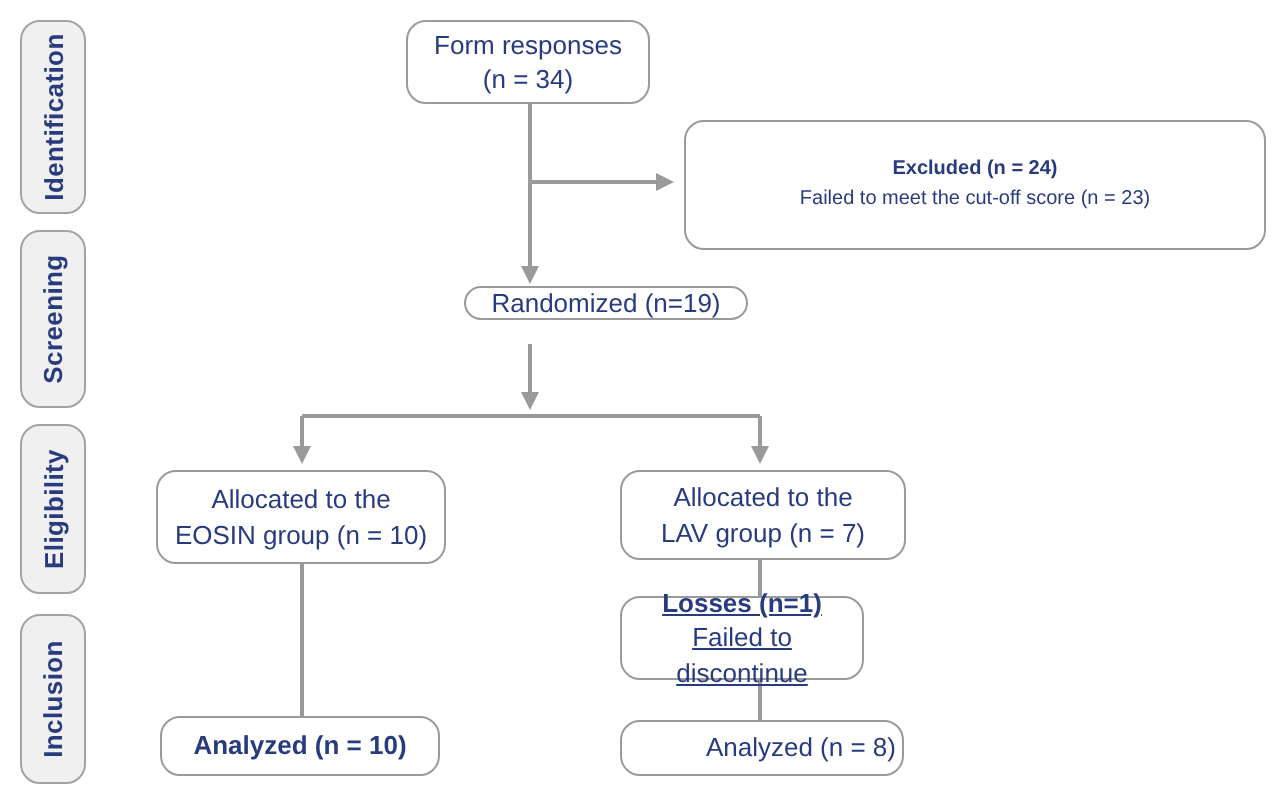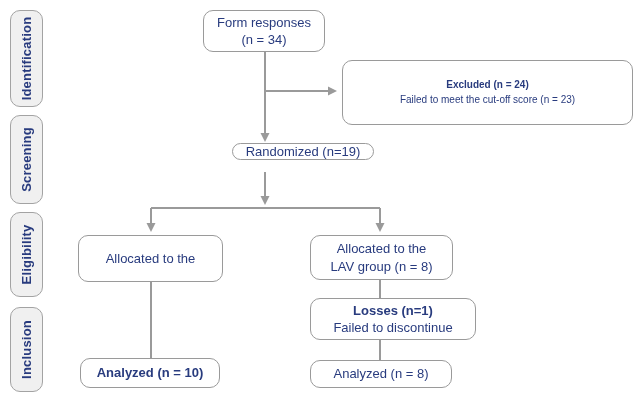--- a/index.html
+++ b/index.html
@@ -67,23 +67,23 @@
     justify-content: center;
     padding: 1px 3px;
   }
   .fbox .bold { font-weight: bold; }
 
   #box-form          { left: 203px; top: 10px;  width: 122px; height: 42px; }
   #box-excluded      { left: 342px; top: 60px;  width: 291px; height: 65px; font-size: 10px; line-height: 1.45; }
   #box-randomized    { left: 196px; top: 143px; width: 142px; height: 17px; margin-left: 36px; }
   #box-eosin         { left: 78px;  top: 235px; width: 145px; height: 47px; }
   #box-lav           { left: 310px; top: 235px; width: 143px; height: 45px; }
-  #box-losses        { left: 310px; top: 298px; width: 166px; height: 42px; }
+  #box-losses        { left: 310px; top: 298px; width: 122px; height: 42px; text-decoration: underline; }
   #box-analyzed-eosin{ left: 80px;  top: 358px; width: 140px; height: 30px; font-weight: bold; }
-  #box-analyzed-lav  { left: 310px; top: 360px; width: 142px; height: 28px; }
+  #box-analyzed-lav  { left: 310px; top: 360px; width: 142px; height: 28px; align-items: flex-end; }
 </style>
 </head>
 <body>
 
 <div class="canvas">
 
   <svg class="connectors" viewBox="0 0 640 400" xmlns="http://www.w3.org/2000/svg">
 
     <path d="M265 52 V134"></path>
     <polygon points="265,142 260.5,133 269.5,133"></polygon>
@@ -131,25 +131,26 @@
     <div class="bold">Excluded (n = 24)</div>
     <div>Failed to meet the cut-off score (n = 23)</div>
   </div>
 
   <div class="fbox" id="box-randomized">
     <div>Randomized (n=19)</div>
   </div>
 
   <div class="fbox" id="box-eosin">
     <div>Allocated to the</div>
+    <div>EOSIN group (n = 10)</div>
   </div>
 
   <div class="fbox" id="box-lav">
     <div>Allocated to the</div>
-    <div>LAV group (n = 8)</div>
+    <div>LAV group (n = 7)</div>
   </div>
 
   <div class="fbox" id="box-losses">
     <div class="bold">Losses (n=1)</div>
     <div>Failed to discontinue</div>
   </div>
 
   <div class="fbox" id="box-analyzed-eosin">
     <div>Analyzed (n = 10)</div>
   </div>

